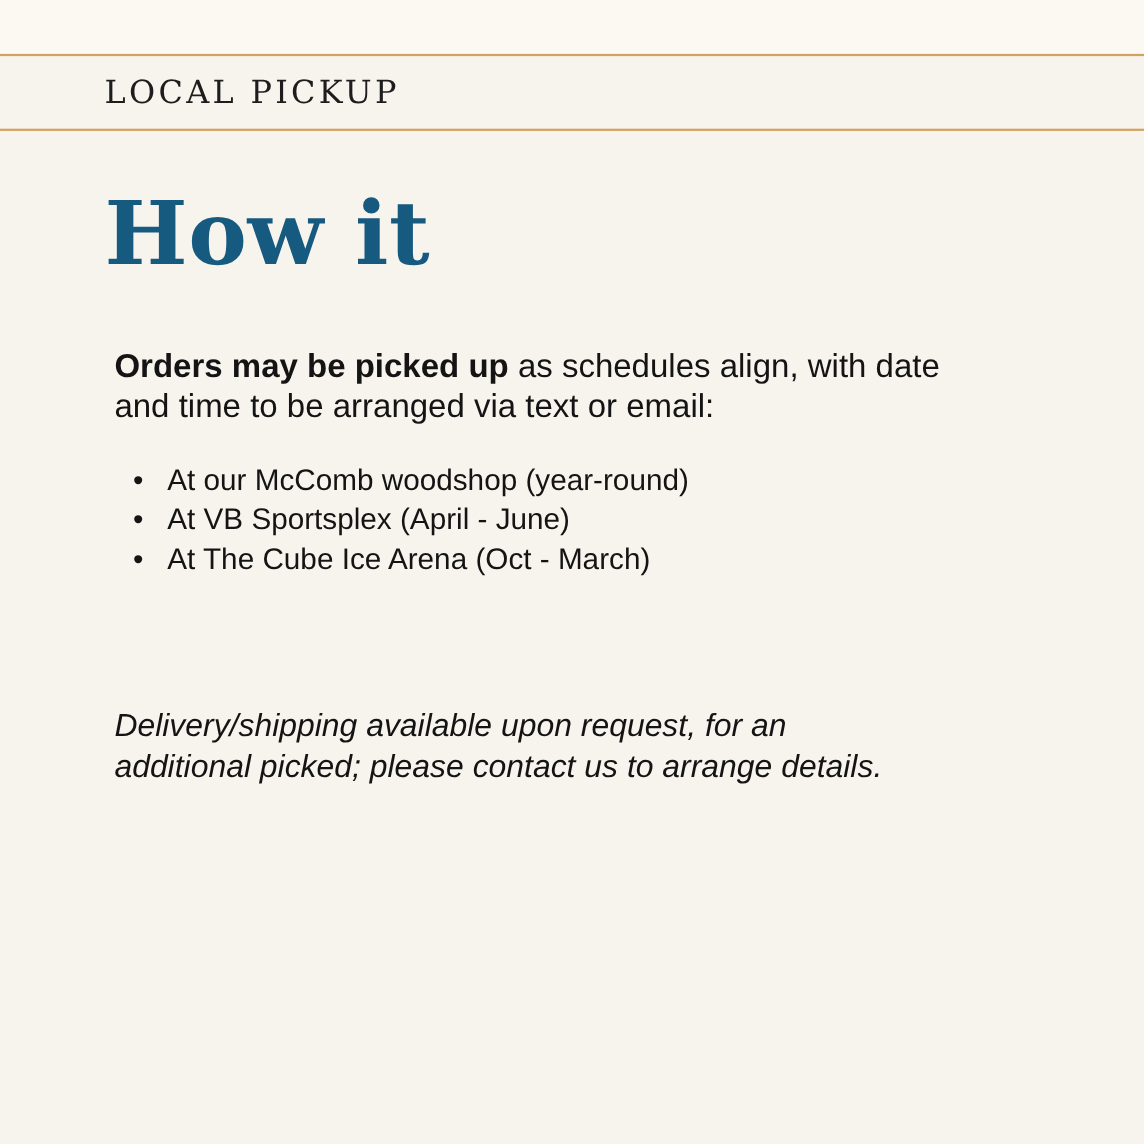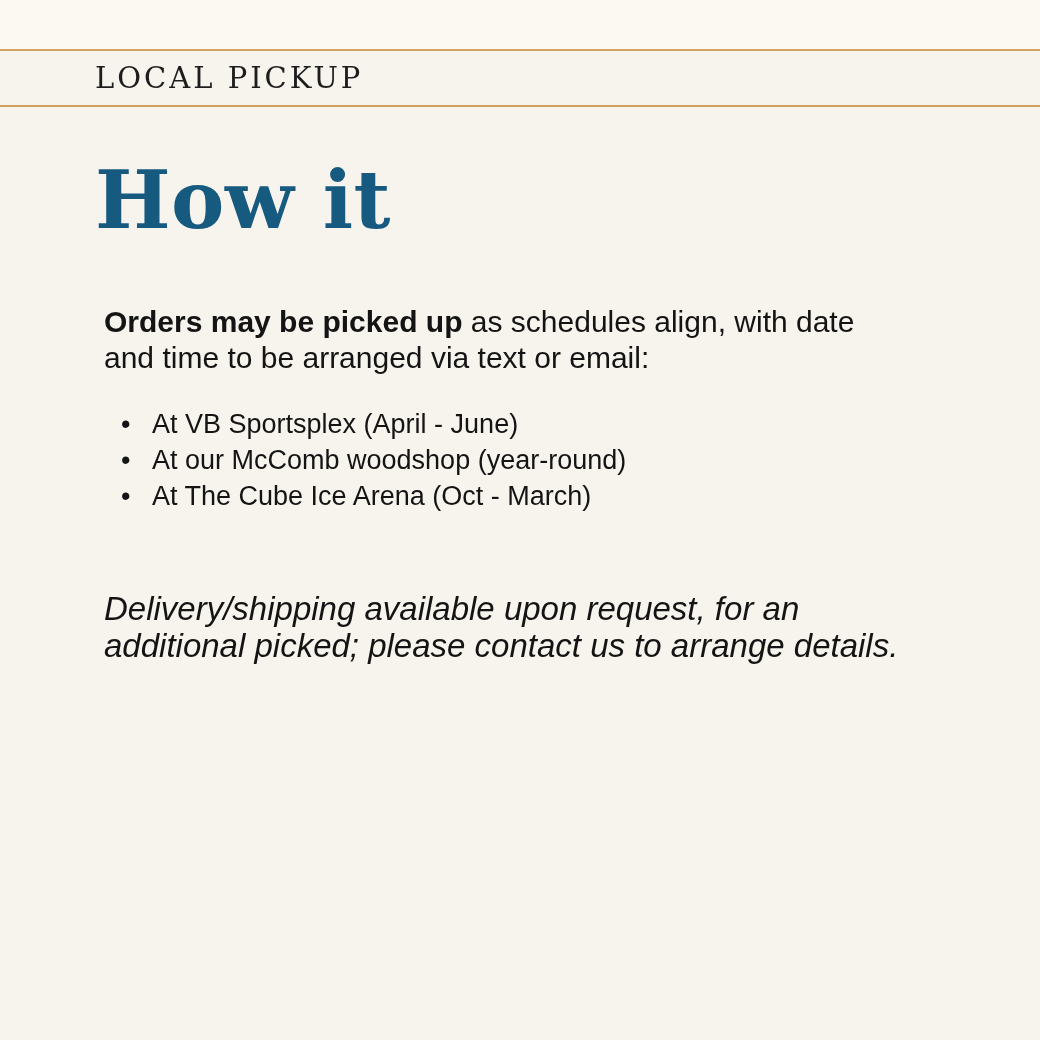--- a/index.html
+++ b/index.html
@@ -20,21 +20,21 @@
     overflow: hidden;
   }
 
   .top-strip {
     height: 51px;
     background: var(--bg-top);
     border-bottom: 2px solid var(--rule);
   }
 
   .label-band {
-    height: 56px;
+    height: 68px;
     display: flex;
     align-items: center;
     padding-left: 95px;
     border-bottom: 2px solid var(--rule);
   }
   .eyebrow {
     font-family: "DejaVu Serif", serif;
     font-size: 29px;
     letter-spacing: 3px;
     color: #1d1d1d;
@@ -72,23 +72,23 @@
   }
   ul.pickup-list li::before {
     content: "\2022";
     position: absolute;
     left: 17px;
     top: 0;
     font-size: 27px;
   }
 
   .note {
-    margin: 76px 0 0 9px;
+    margin: 116px 0 0 9px;
     font-style: italic;
-    font-size: 33px;
+    font-size: 29px;
     line-height: 37px;
   }
 </style>
 </head>
 <body>
 
 <div class="top-strip"></div>
 
 <div class="label-band">
   <span class="eyebrow">LOCAL PICKUP</span>
@@ -99,22 +99,22 @@
   <h1 class="page-title">
     <span>How it</span><br>
   </h1>
 
   <p class="intro">
     <span class="lead">Orders may be picked up</span><span> as schedules align, with date</span><br>
     <span>and time to be arranged via text or email:</span>
   </p>
 
   <ul class="pickup-list">
+    <li>At our McComb woodshop (year-round)</li>
     <li>At VB Sportsplex (April - June)</li>
-    <li>At our McComb woodshop (year-round)</li>
     <li>At The Cube Ice Arena (Oct - March)</li>
   </ul>
 
   <p class="note">
     <span>Delivery/shipping available upon request, for an</span><br>
     <span>additional picked; please contact us to arrange details.</span>
   </p>
 
 </main>
 

